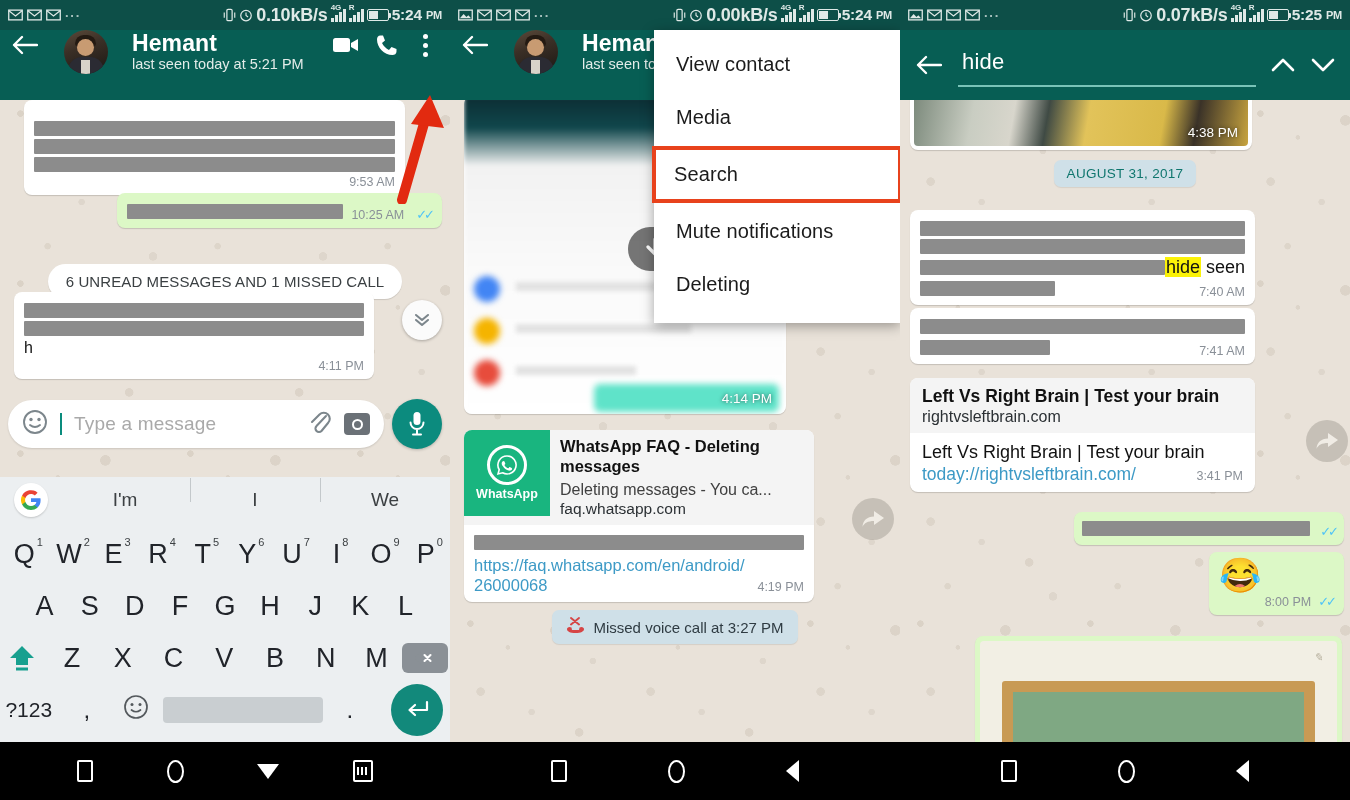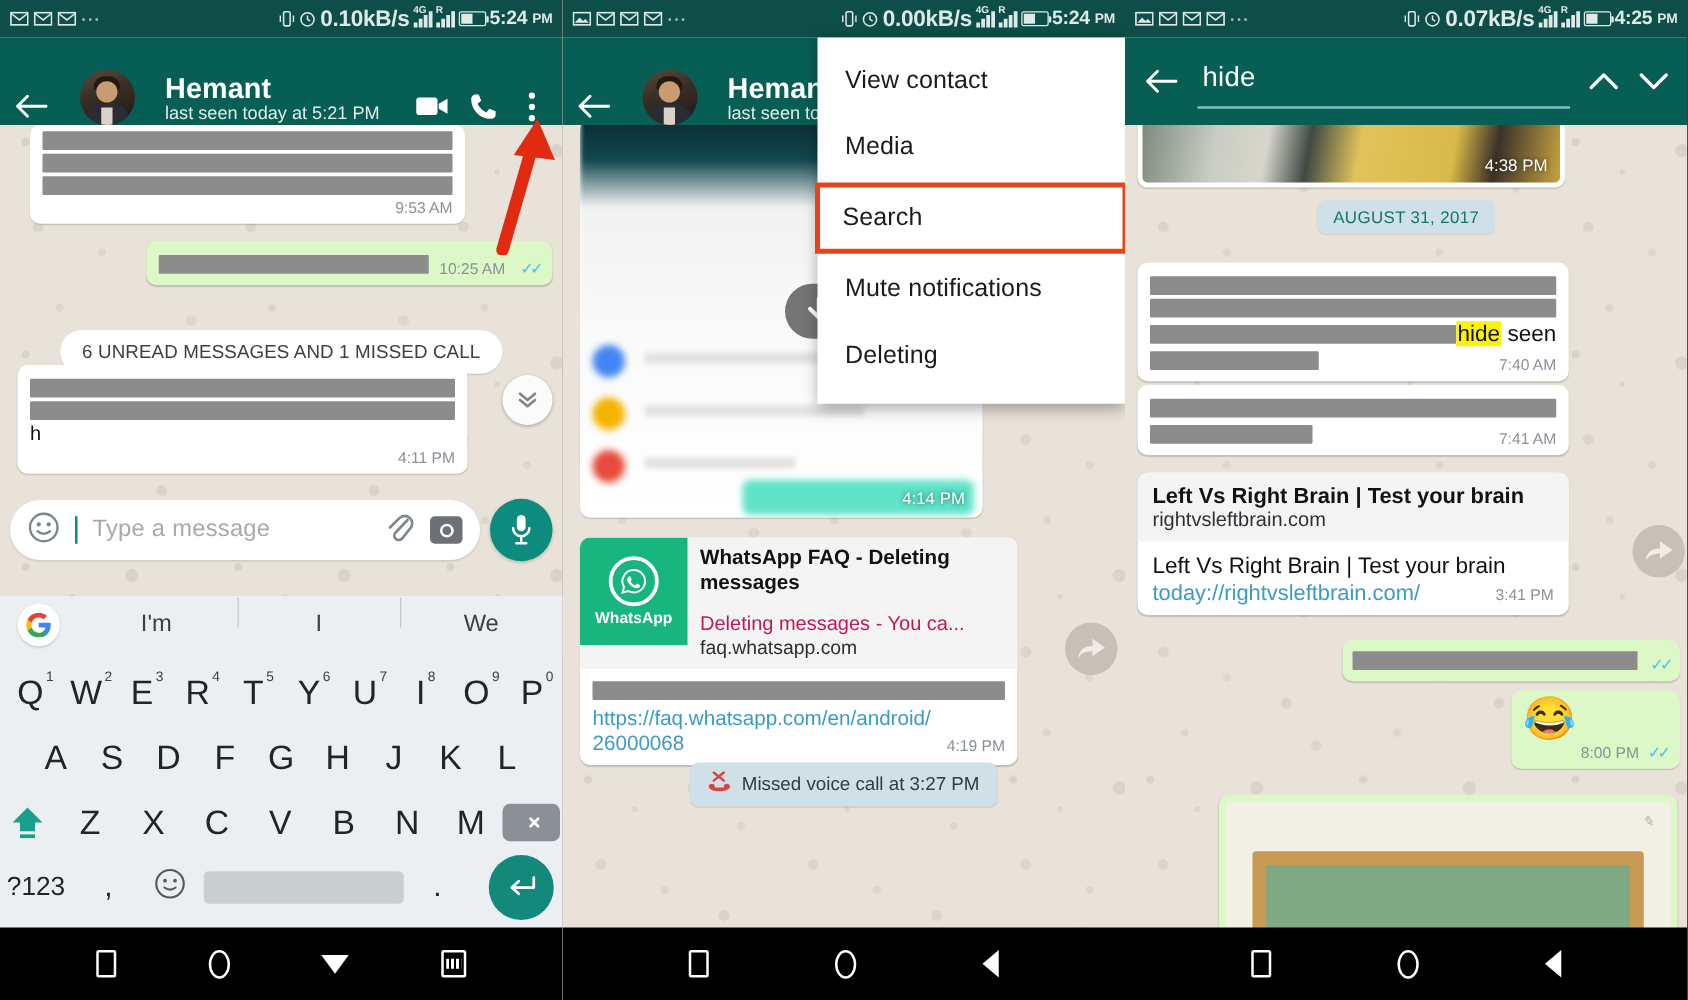--- a/index.html
+++ b/index.html
@@ -33,21 +33,21 @@
   .net .bar { width: 3px; background: #dfe9e7; }
   .net .b1 { height: 4px; } .net .b2 { height: 7px; } .net .b3 { height: 10px; } .net .b4 { height: 13px; }
   .net-tag { font-size: 8px; position: absolute; top: -6px; left: 0; font-weight: bold; }
   .batt { width: 22px; height: 12px; border: 1.6px solid #dfe9e7; border-radius: 2px; position: relative; display: inline-block; }
   .batt::after { content:''; position:absolute; right:-3.5px; top:3px; width:2px; height:5px; background:#dfe9e7; border-radius:0 1px 1px 0;}
   .batt i { position:absolute; left:1.3px; top:1.3px; bottom:1.3px; width:9px; background:#dfe9e7; display:block; }
 
   
   .appbar {
     height: 70px; background: #075e54; color: #fff;
-    display: flex; align-items: flex-end; padding: 0 10px; gap: 24px;
+    display: flex; align-items: flex-start; padding: 0 10px; gap: 24px;
     position: relative; z-index: 30;
   }
   .back-arrow { width: 30px; height: 30px; flex: none; display: flex; align-items: center; justify-content: center; cursor: pointer; }
   .avatar {
     width: 44px; height: 44px; border-radius: 50%; flex: none; overflow: hidden;
     background: linear-gradient(160deg,#5c4a3a 0%,#3a2f26 40%,#1c1713 100%);
     position: relative;
   }
   .avatar .face { position:absolute; left:13px; top:9px; width:17px; height:17px; border-radius:50%; background:#c89b72; }
   .avatar .hair { position:absolute; left:11px; top:5px; width:21px; height:11px; border-radius:11px 11px 3px 3px; background:#241a12; }
@@ -169,21 +169,21 @@
   .menu-item .caret-r { margin-left: auto; width:0;height:0;border-left:8px solid #444;border-top:6px solid transparent;border-bottom:6px solid transparent; }
 
   
   .lp { background: #fff; border-radius: 8px; box-shadow: 0 1px 1px rgba(0,0,0,.16); overflow: hidden; }
   .lp-head { display: flex; background: #f4f4f4; }
   .lp-thumb { width: 86px; height: 86px; flex: none; background: #19b57f; display: flex; flex-direction: column; align-items: center; justify-content: center; gap: 2px; }
   .lp-thumb .wa-circle { width: 40px; height: 40px; border-radius: 50%; border: 3px solid #fff; display: flex; align-items:center; justify-content:center; position: relative; }
   .lp-thumb .wa-word { color: #fff; font-size: 12.5px; font-weight: bold; }
   .lp-body { padding: 7px 10px; min-width: 0; }
   .lp-title { font-size: 16.5px; font-weight: bold; color: #111; line-height: 1.2; }
-  .lp-desc { font-size: 16px; color: #be185d; margin-top: 14px; white-space: nowrap; overflow: hidden; }
+  .lp-desc { font-size: 16px; color: #404040; margin-top: 4px; white-space: nowrap; overflow: hidden; }
   .lp-host { font-size: 15.5px; color: #2b3034; margin-top: 1px; }
   .lp-link { color: #3d9ac6; font-size: 16.5px; line-height: 1.25; word-break: break-all; }
 
   .hl { background: #fbf207; padding: 0 1px; }
 
   
   .img-bubble { background:#fff; border-radius: 8px; padding: 4px; box-shadow: 0 1px 1px rgba(0,0,0,.16); position: relative; }
   .img-time { position: absolute; right: 12px; bottom: 10px; color: #fff; font-size: 13.5px; text-shadow: 0 0 4px rgba(0,0,0,.65); }
   .dl-chip { position:absolute; background: rgba(80,80,80,.78); border-radius: 22px; height: 44px; display:flex; align-items:center; gap:8px; padding: 0 16px; color:#fff; font-size:17px; }
 
@@ -295,21 +295,21 @@
             <span></span>
             <span></span>
             <span></span>
           </span>
       </div>
     </div>
 
     <div class="chat">
       <div class="msgs">
 
-        <div class="bubble in" style="position:absolute; left:24px; top:0; width:348px; padding-top:2px;">
+        <div class="bubble in" style="position:absolute; left:24px; top:0; width:381px; padding-top:18px;">
           <div class="redact" style="width:100%;"></div>
           <div class="redact" style="width:100%;"></div>
           <div class="redact" style="width:100%;"></div>
           <div class="meta">9:53 AM</div>
         </div>
 
         <div class="bubble out" style="position:absolute; right:8px; top:93px; width:325px;">
           <div style="display:flex; align-items:flex-end; gap:8px;">
             <div class="redact" style="flex:1;"></div>
             <div class="meta" style="margin:0;">10:25 AM</div>
@@ -726,21 +726,21 @@
         <span class="net">
           <span class="net-tag">R</span>
           <span class="bar b1"></span>
             <span class="bar b2"></span>
             <span class="bar b3"></span>
             <span class="bar b4"></span>
         </span>
         <span class="batt">
             <i></i>
           </span>
-        <span class="sb-time">4:25</span>
+        <span class="sb-time">5:25</span>
         <span class="sb-pm">PM</span>
       </div>
     </div>
 
     <div class="searchbar">
       <div class="back-arrow">
         <svg width="26" height="20" viewBox="0 0 26 20">
             <path d="M10 2 L2 10 L10 18 M2 10 H25" stroke="#fff" stroke-width="2.3" fill="none" stroke-linecap="round" stroke-linejoin="round"></path>
           </svg>
       </div>

